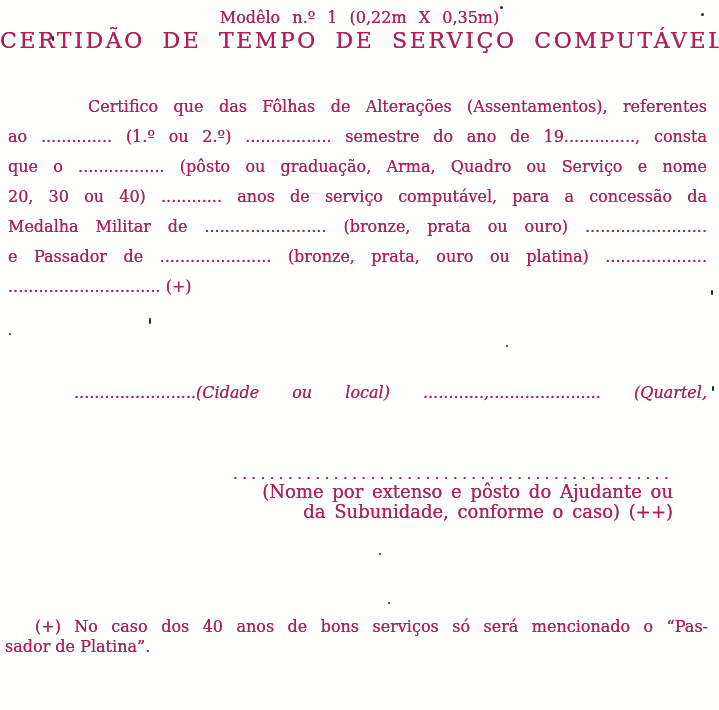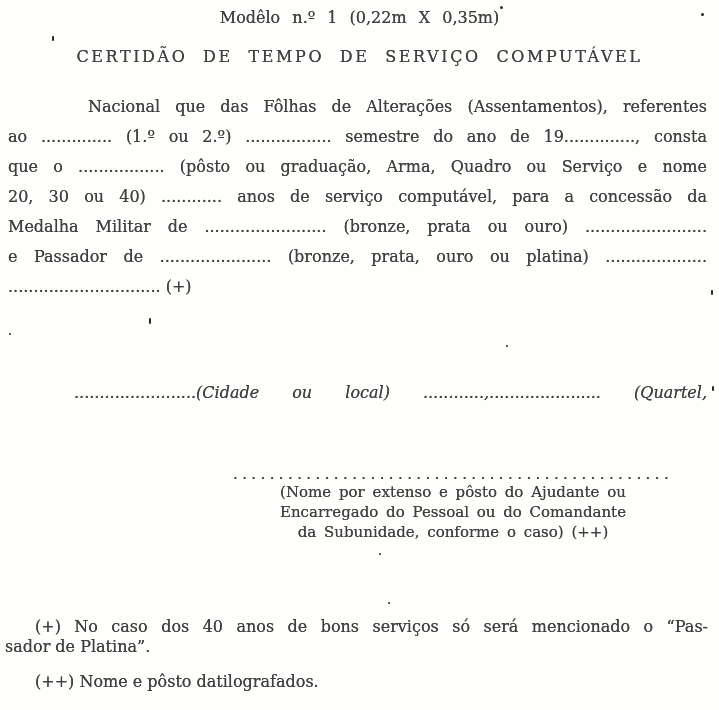--- a/index.html
+++ b/index.html
@@ -3,39 +3,39 @@
 <meta charset="utf-8">
 <style>
   html, body { margin: 0; padding: 0; background: #ffffff; }
   .page {
     position: relative;
     width: 719px;
     height: 710px;
     background: #fefefd;
     overflow: hidden;
     font-family: "DejaVu Serif", "Liberation Serif", serif;
-    color: #404040;
+    color: #be185d;
     text-shadow: 0 0 0.6px rgba(30,28,25,0.75);
   }
   .center-line {
     position: absolute;
     left: 0;
     width: 719px;
     text-align: center;
     white-space: nowrap;
   }
   .model-line {
     top: 8px;
     font-size: 16px;
     line-height: 20px;
     word-spacing: 7px;
   }
   .doc-title {
-    top: 46px;
-    font-size: 16px;
+    top: 30px;
+    font-size: 22px;
     line-height: 22px;
     letter-spacing: 2.6px;
     word-spacing: 8px;
   }
   .block { position: absolute; }
   .para1 { top: 92px; left: 8px; width: 699px; }
   .para2 { top: 378px; left: 8px; width: 699px; font-style: italic; }
   .line {
     font-size: 16px;
     line-height: 30px;
@@ -52,24 +52,25 @@
     text-align: center;
   }
   .sig-dots {
     font-size: 15px;
     line-height: 16px;
     letter-spacing: 4.4px;
     white-space: nowrap;
     overflow: hidden;
   }
   .sig-line {
-    font-size: 15px;
+    font-size: 18px;
     line-height: 20px;
     word-spacing: 3px;
     white-space: nowrap;
+    text-align: right;
   }
   .note-block { top: 558px; left: 5px; width: 703px; }
   .fn1-block  { top: 617px; left: 5px; width: 703px; }
   .fn2-block  { top: 672px; left: 5px; width: 703px; }
   .small-line {
     font-size: 16px;
     line-height: 19.5px;
     height: 19.5px;
     overflow: hidden;
   }
@@ -84,49 +85,45 @@
 </head>
 <body>
 
 <div class="page">
 
   <div class="center-line model-line">Modêlo n.º 1 (0,22m X 0,35m)</div>
 
   <div class="center-line doc-title">CERTIDÃO DE TEMPO DE SERVIÇO COMPUTÁVEL</div>
 
   <div class="block para1">
-    <div class="line indent-cert">Nacional que das Fôlhas de Alterações (Assentamentos), referentes</div>
+    <div class="line indent-cert">Certifico que das Fôlhas de Alterações (Assentamentos), referentes</div>
     <div class="line">ao .............. (1.º ou 2.º) ................. semestre do ano de 19.............., consta</div>
     <div class="line">que o ................. (pôsto ou graduação, Arma, Quadro ou Serviço e nome</div>
     <div class="line">20, 30 ou 40) ............ anos de serviço computável, para a concessão da</div>
     <div class="line">Medalha Militar de ........................ (bronze, prata ou ouro) ........................</div>
     <div class="line">e Passador de ...................... (bronze, prata, ouro ou platina) ....................</div>
     <div class="line line-left">.............................. (+)</div>
   </div>
 
   <div class="block para2">
     <div class="line indent-place">........................(Cidade ou local) ............,...................... (Quartel,</div>
   </div>
 
   <div class="block sig-block">
     <div class="sig-dots">................................................</div>
     <div class="sig-line">(Nome por extenso e pôsto do Ajudante ou</div>
-    <div class="sig-line">Encarregado do Pessoal ou do Comandante</div>
     <div class="sig-line">da Subunidade, conforme o caso) (++)</div>
   </div>
 
 
   <div class="block fn1-block">
     <div class="small-line sl-just sl-indent">(+) No caso dos 40 anos de bons serviços só será mencionado o “Pas-</div>
     <div class="small-line">sador de Platina”.</div>
   </div>
 
-  <div class="block fn2-block">
-    <div class="small-line sl-indent">(++) Nome e pôsto datilografados.</div>
-  </div>
 
   <div class="speck" style="left:500px; top:6px;  width:3px; height:3px;"></div>
   <div class="speck" style="left:52px;  top:36px; width:2px; height:5px; border-radius:1px;"></div>
   <div class="speck" style="left:701px; top:13px; width:3px; height:3px;"></div>
   <div class="speck" style="left:711px; top:290px;width:2px; height:5px; border-radius:1px;"></div>
   <div class="speck" style="left:149px; top:318px;width:2px; height:6px; border-radius:1px;"></div>
   <div class="speck" style="left:9px;   top:333px;width:2px; height:2px;"></div>
   <div class="speck" style="left:712px; top:386px;width:2px; height:5px; border-radius:1px;"></div>
   <div class="speck" style="left:506px; top:345px;width:2px; height:2px;"></div>
   <div class="speck" style="left:388px; top:602px;width:2px; height:2px;"></div>

